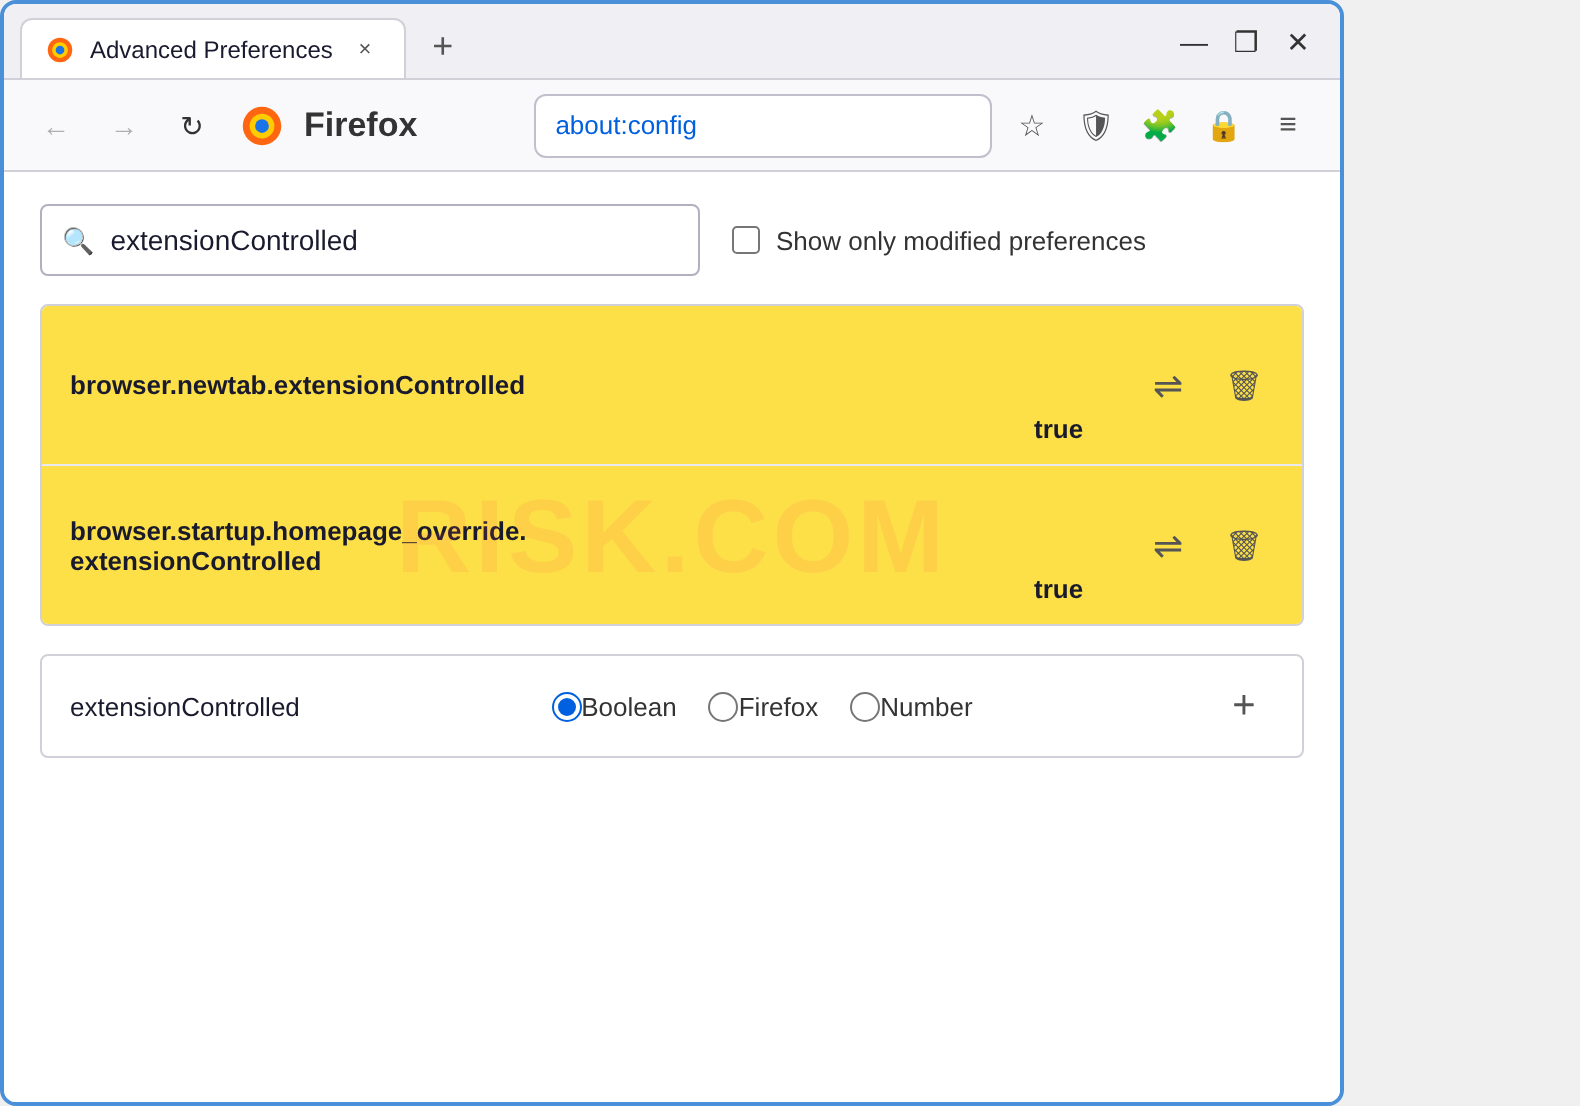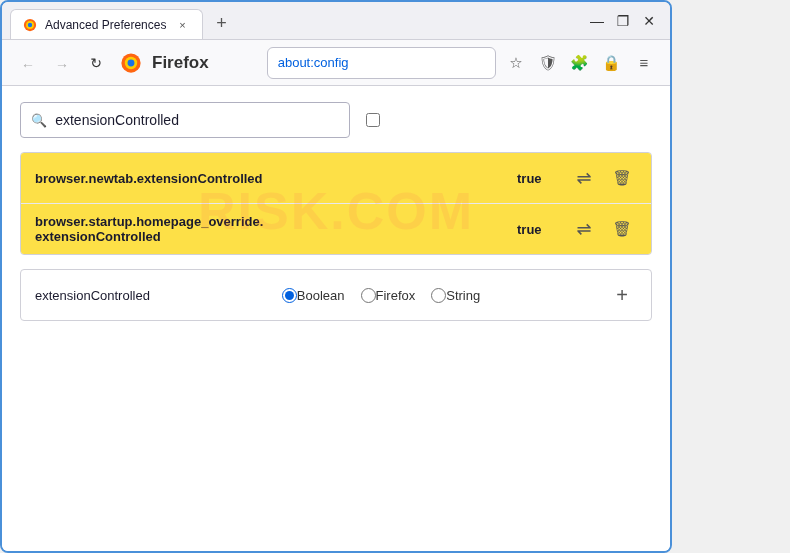--- a/index.html
+++ b/index.html
@@ -264,20 +264,21 @@
       color: #1a1a2e;
       flex: 1;
     }
 
     .pref-value {
       font-size: 13px;
       font-weight: 700;
       color: #1a1a2e;
       margin-right: 12px;
       min-width: 40px;
+      margin-top: 44px;
     }
 
     .pref-actions {
       display: flex;
       align-items: center;
       gap: 8px;
     }
 
     .action-btn {
       width: 30px;
@@ -425,20 +426,21 @@
   <div class="content-area">
     <div class="content-wrapper">
 
       <div class="search-row">
         <div class="search-box">
           <span class="search-icon">🔍</span>
           <input class="search-input" type="text" value="extensionControlled" style="">
         </div>
         <label class="checkbox-label">
           <input type="checkbox" class="checkbox-input" style="">
+          <span>Show only modified preferences</span>
         </label>
       </div>
 
       <div class="prefs-table">
 
         <div class="pref-row">
           <span class="pref-name">browser.newtab.extensionControlled</span>
           <span class="pref-value">true</span>
           <div class="pref-actions">
             <button class="action-btn" title="Toggle">
@@ -474,21 +476,21 @@
           <label class="radio-label">
             <input type="radio" name="pref-type" class="radio-input" checked="" style="">
             <span>Boolean</span>
           </label>
           <label class="radio-label">
             <input type="radio" name="pref-type" class="radio-input" style="">
             <span>Firefox</span>
           </label>
           <label class="radio-label">
             <input type="radio" name="pref-type" class="radio-input" style="">
-            <span>String</span>
+            <span>Number</span>
           </label>
         </div>
         <button class="add-plus-btn">+</button>
       </div>
 
       <div class="watermark">RISK.COM</div>
 
     </div>
   </div>
 

